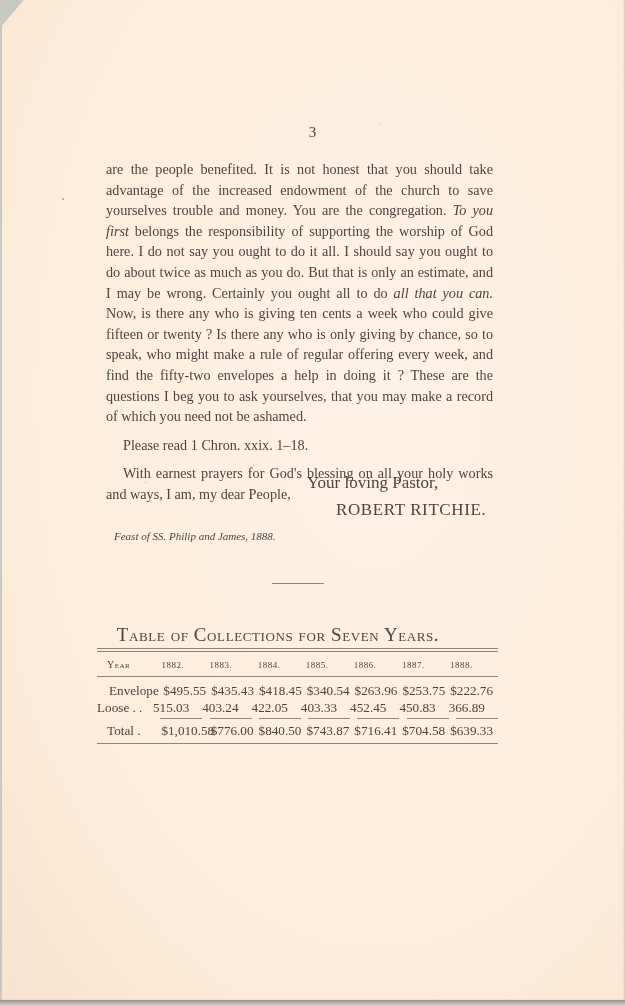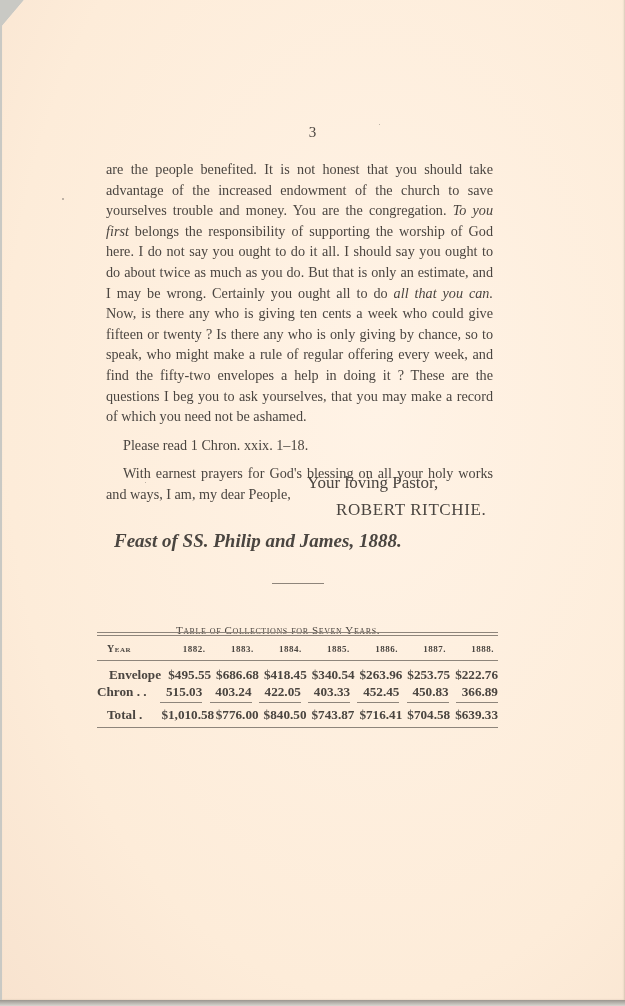--- a/index.html
+++ b/index.html
@@ -29,32 +29,32 @@
     position: absolute; left: 98px; top: 151px; width: 403px;
     font-size: 14.2px; line-height: 20.6px;
     text-align: justify;
   }
   .body-text p { margin: 8px; }
   .indent { text-indent: 17px; }
   em { font-style: italic; }
   .closing-right { position: absolute; font-size: 17px; }
   .closing-1 { left: 307px; top: 473px; }
   .closing-2 { left: 336px; top: 500px; letter-spacing: 0.6px; }
-  .dateline { position: absolute; left: 114px; top: 530px; font-size: 19px; font-style: italic; font-weight: bold; }
+  .dateline { position: absolute; left: 114px; top: 530px; font-size: 11px; font-style: italic; }
   .divider { position: absolute; left: 272px; top: 583px; width: 52px; height: 1px; background: #8e857b; }
   .table-title {
     position: absolute; left: 0; width: 556px; top: 624px; text-align: center;
-    font-size: 11px; letter-spacing: 0.6px; font-variant: small-caps;
+    font-size: 19px; letter-spacing: 0.6px; font-variant: small-caps;
   }
-  .table-wrap { position: absolute; left: 97px; top: 632px; width: 401px; font-weight: bold; }
+  .table-wrap { position: absolute; left: 97px; top: 648px; width: 401px; }
   .rule-double { border-top: 1px solid #8e857b; height: 2px; border-bottom: 1px solid #8e857b; }
   .rule-single { height: 1px; background: #8e857b; }
   .trow { display: flex; align-items: baseline; }
   .trow .label { width: 56px; white-space: nowrap; }
-  .trow .cell { width: 49.3px; text-align: right; white-space: nowrap; }
+  .trow .cell { width: 49.3px; white-space: nowrap; }
   .hdr { height: 24px; line-height: 26px; font-size: 9px; letter-spacing: 0.5px; }
   .hdr .label { padding-left: 10px; font-variant: small-caps; font-size: 10px; }
   .hdr .cell { padding-right: 4px; box-sizing: border-box; }
   .datarow { font-size: 13.2px; line-height: 17px; }
   .datarow.first { padding-top: 5px; margin-left: 12px; }
   .subrule-row { display: flex; height: 5px; align-items: center; }
   .subrule-row .label { width: 56px; }
   .subrule-row .seg { width: 49.3px; display: flex; justify-content: flex-end; }
   .subrule-row .seg span { width: 42px; height: 1px; background: #8e857b; }
   .totalrow { font-size: 13.2px; line-height: 20px; }
@@ -103,29 +103,29 @@
     <div class="cell">1885.</div>
     <div class="cell">1886.</div>
     <div class="cell">1887.</div>
     <div class="cell">1888.</div>
   </div>
   <div class="rule-single"></div>
 
   <div class="trow datarow first">
     <div class="label">Envelope</div>
     <div class="cell">$495.55</div>
-    <div class="cell">$686.68</div>
+    <div class="cell">$435.43</div>
     <div class="cell">$418.45</div>
     <div class="cell">$340.54</div>
     <div class="cell">$263.96</div>
     <div class="cell">$253.75</div>
     <div class="cell">$222.76</div>
   </div>
   <div class="trow datarow">
-    <div class="label">Chron . .</div>
+    <div class="label">Loose . .</div>
     <div class="cell">515.03</div>
     <div class="cell">403.24</div>
     <div class="cell">422.05</div>
     <div class="cell">403.33</div>
     <div class="cell">452.45</div>
     <div class="cell">450.83</div>
     <div class="cell">366.89</div>
   </div>
 
   <div class="subrule-row">

